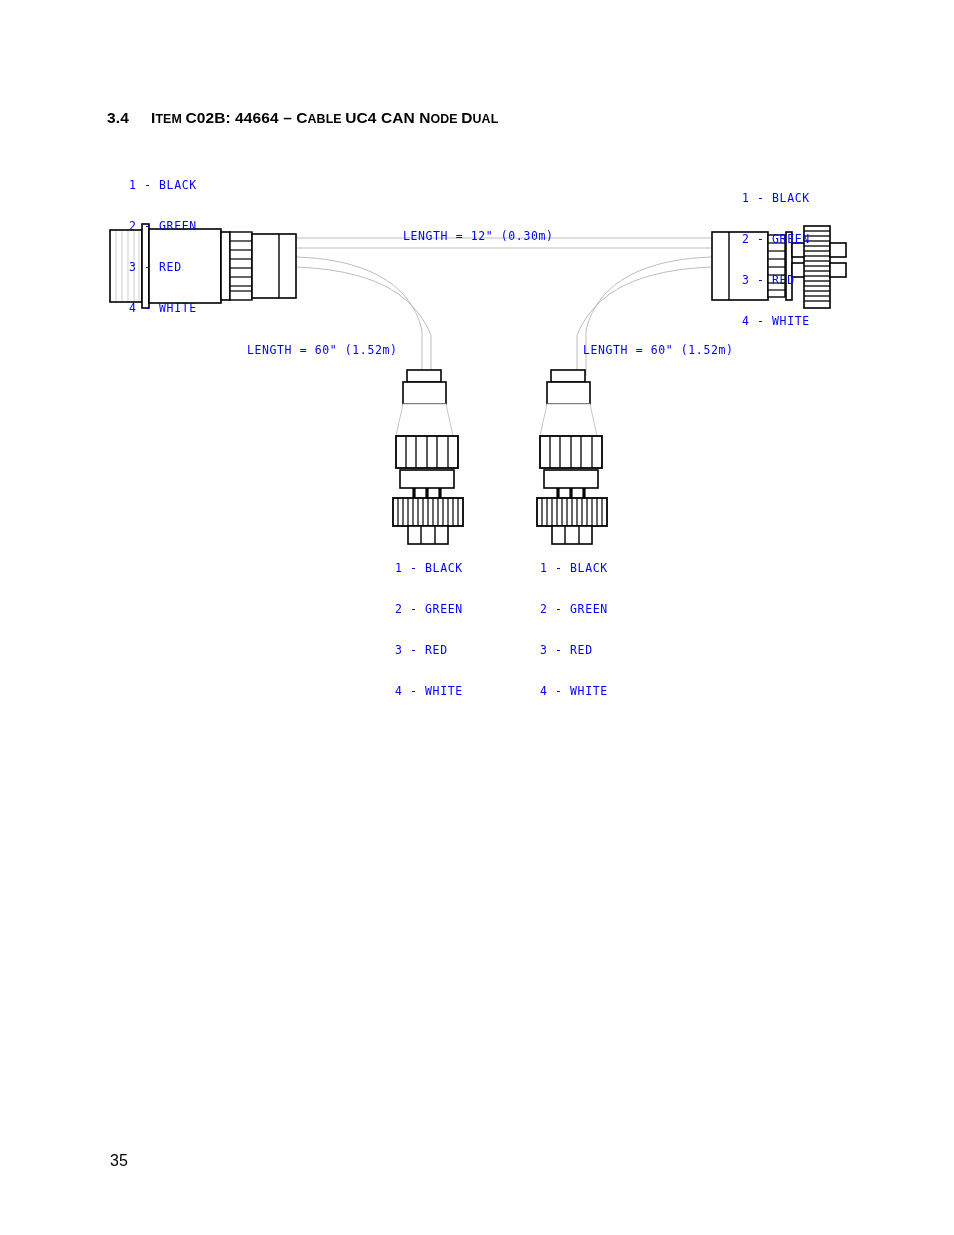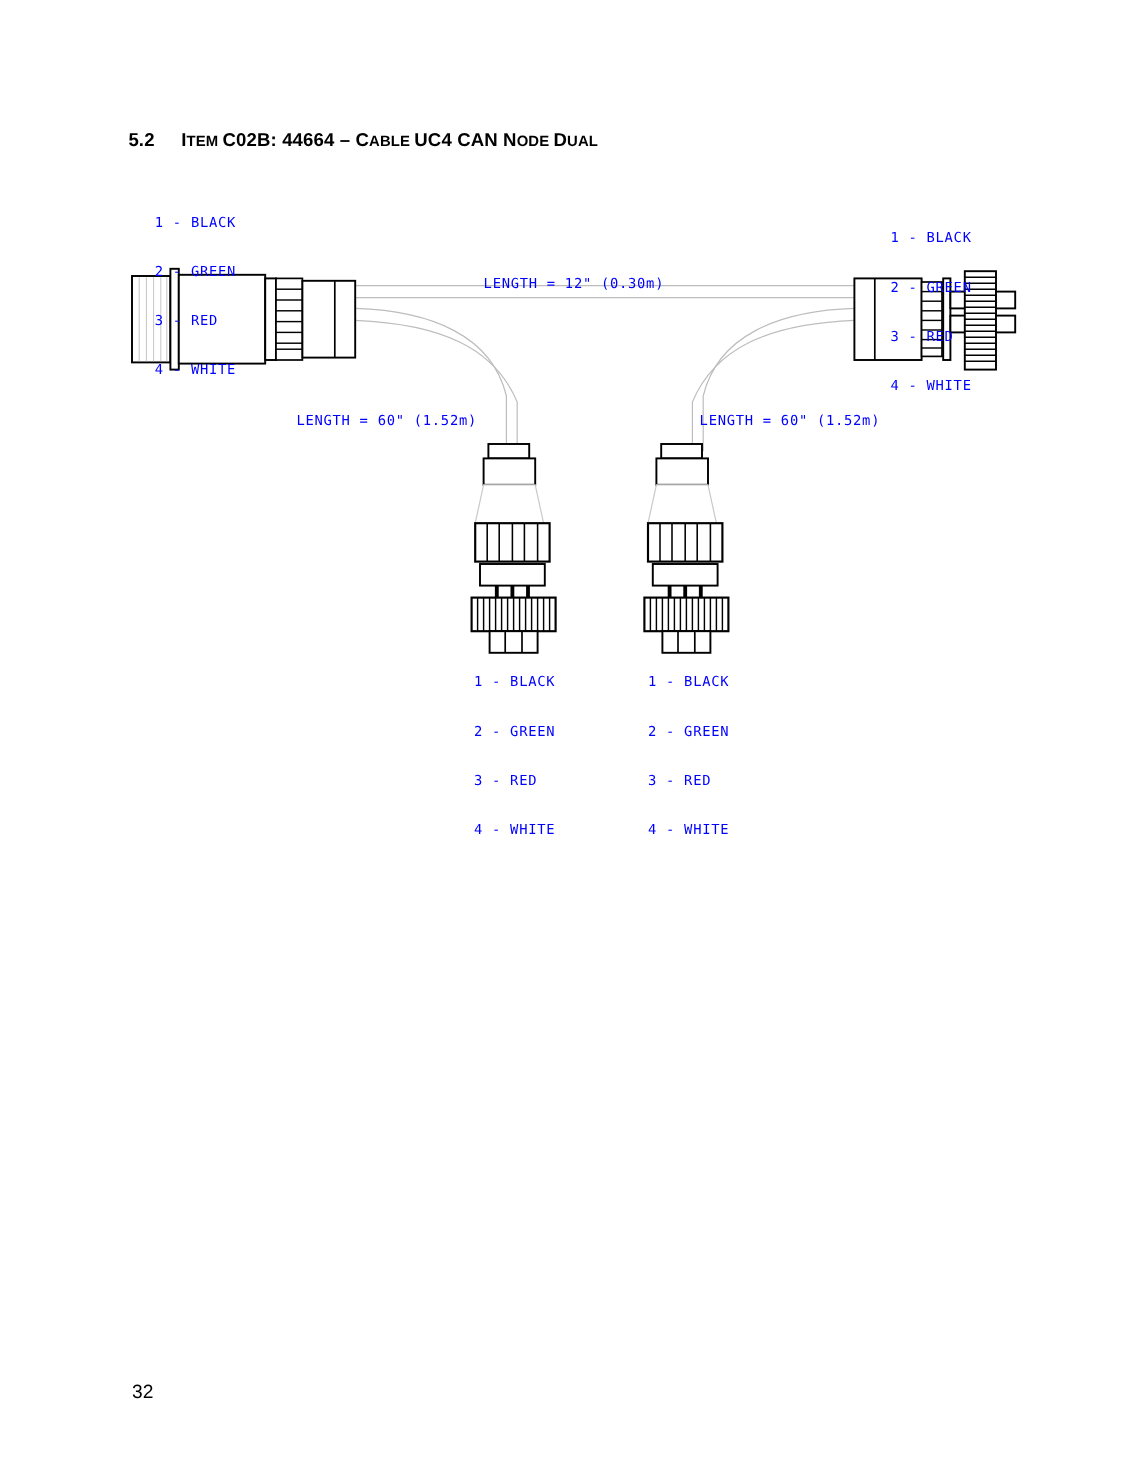--- a/index.html
+++ b/index.html
@@ -67,21 +67,21 @@
     top: 1152px;
     font-family: "Liberation Sans", sans-serif;
     font-size: 16px;
     color: #000000;
   }
 </style>
 </head>
 <body>
 
 <div class="section-heading">
-  <span class="num">5.2</span><span class="sc" id="heading-title"><span>I</span><span class="lc">TEM </span><span>C02B: 44664 – </span><span>C</span><span class="lc">ABLE </span><span>UC4 CAN </span><span>N</span><span class="lc">ODE </span><span>D</span><span class="lc">UAL</span></span>
+  <span class="num">3.4</span><span class="sc" id="heading-title"><span>I</span><span class="lc">TEM </span><span>C02B: 44664 – </span><span>C</span><span class="lc">ABLE </span><span>UC4 CAN </span><span>N</span><span class="lc">ODE </span><span>D</span><span class="lc">UAL</span></span>
 </div>
 
 <div id="drawing">
 
   <svg width="954" height="490" viewBox="0 0 954 490" xmlns="http://www.w3.org/2000/svg">
 
     <g fill="none" stroke="#bdbdbd" stroke-width="1">
 
       <line x1="296" y1="108" x2="712" y2="108"></line>
       <line x1="296" y1="118" x2="712" y2="118"></line>
@@ -296,13 +296,13 @@
   
   <div class="cad-text wire-list" style="left:540px; top:405px;">
     <div class="row">1 - BLACK</div>
     <div class="row">2 - GREEN</div>
     <div class="row">3 - RED</div>
     <div class="row">4 - WHITE</div>
   </div>
 
 </div>
 
-<div class="page-number">32</div>
+<div class="page-number">35</div>
 
 </body></html>

